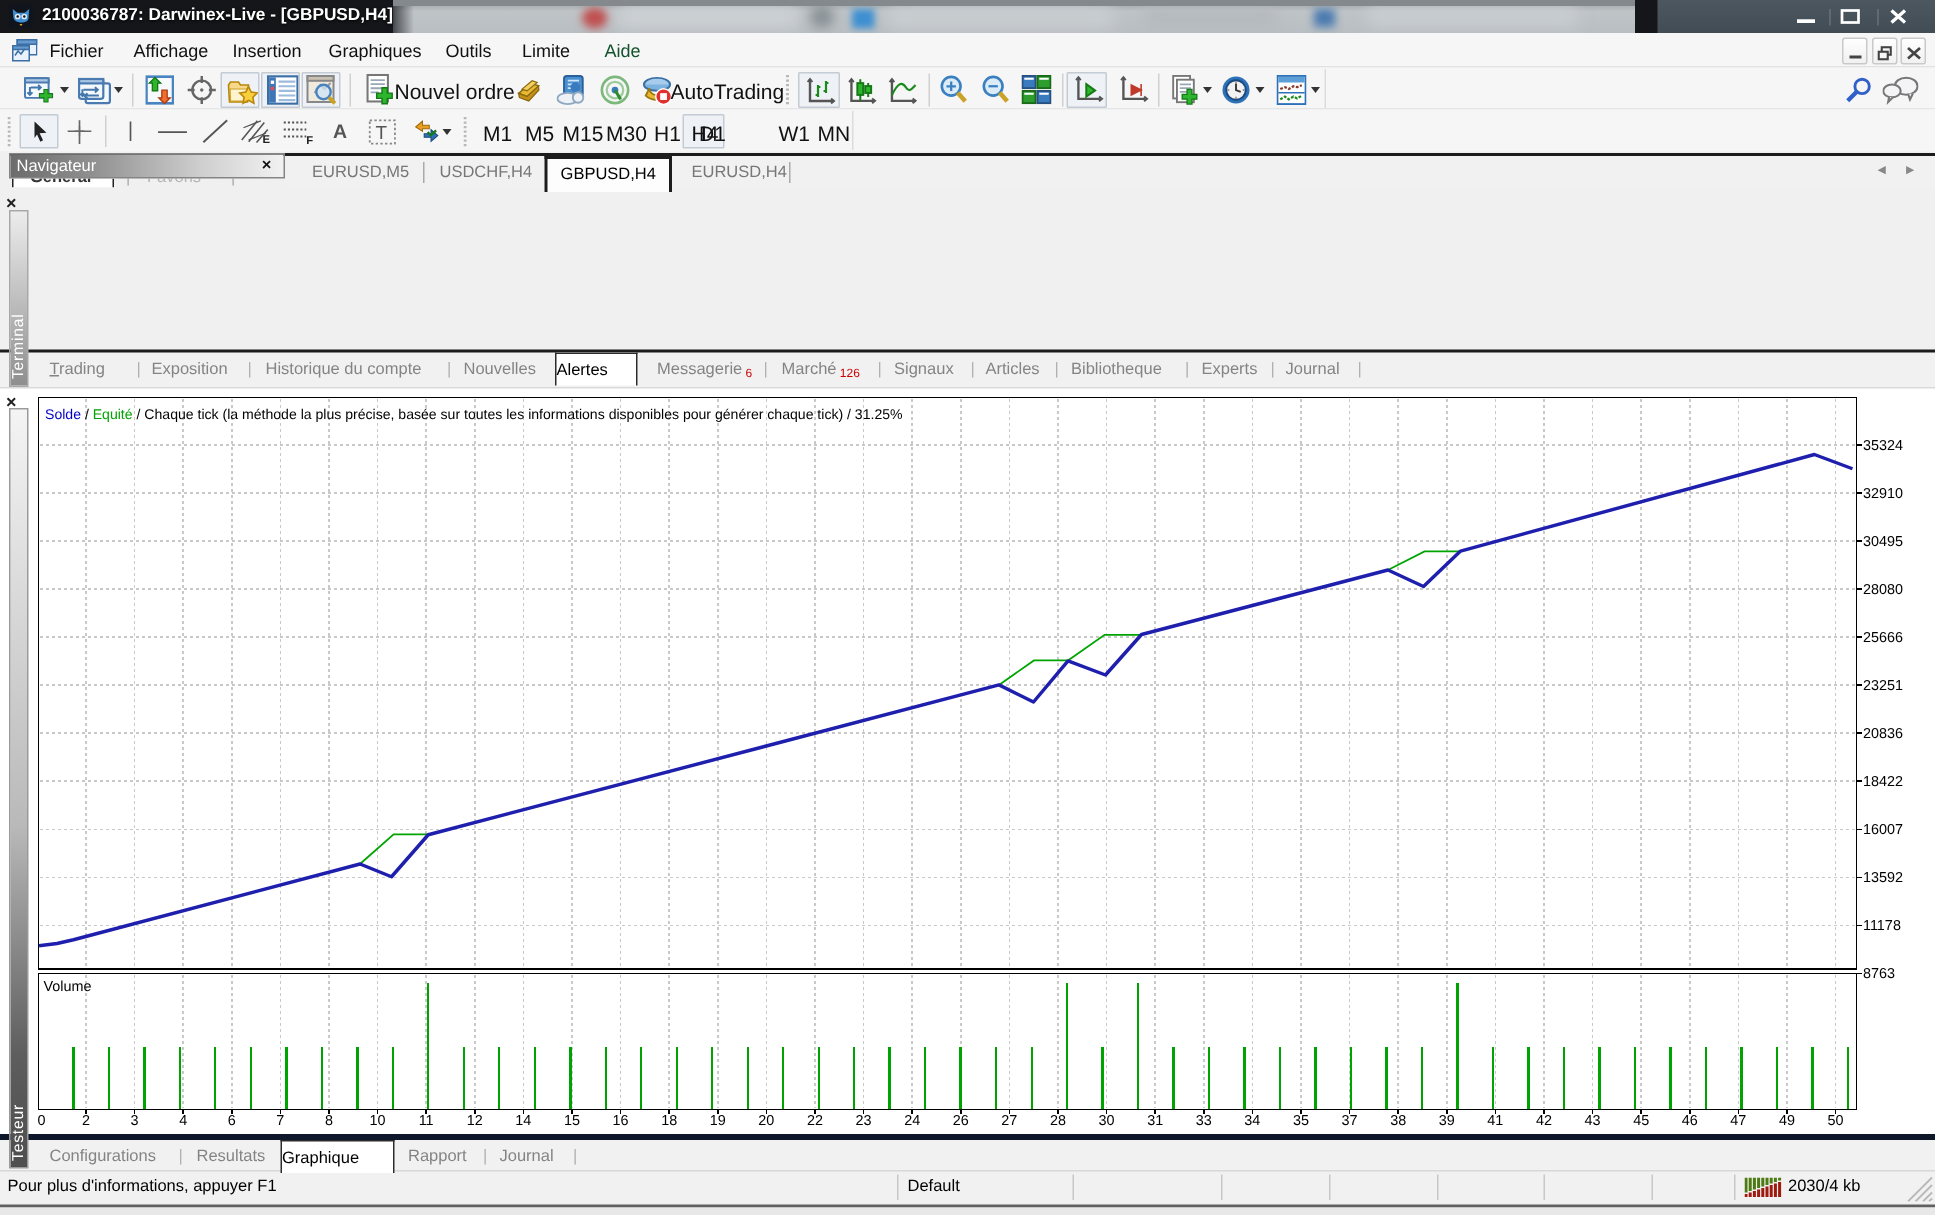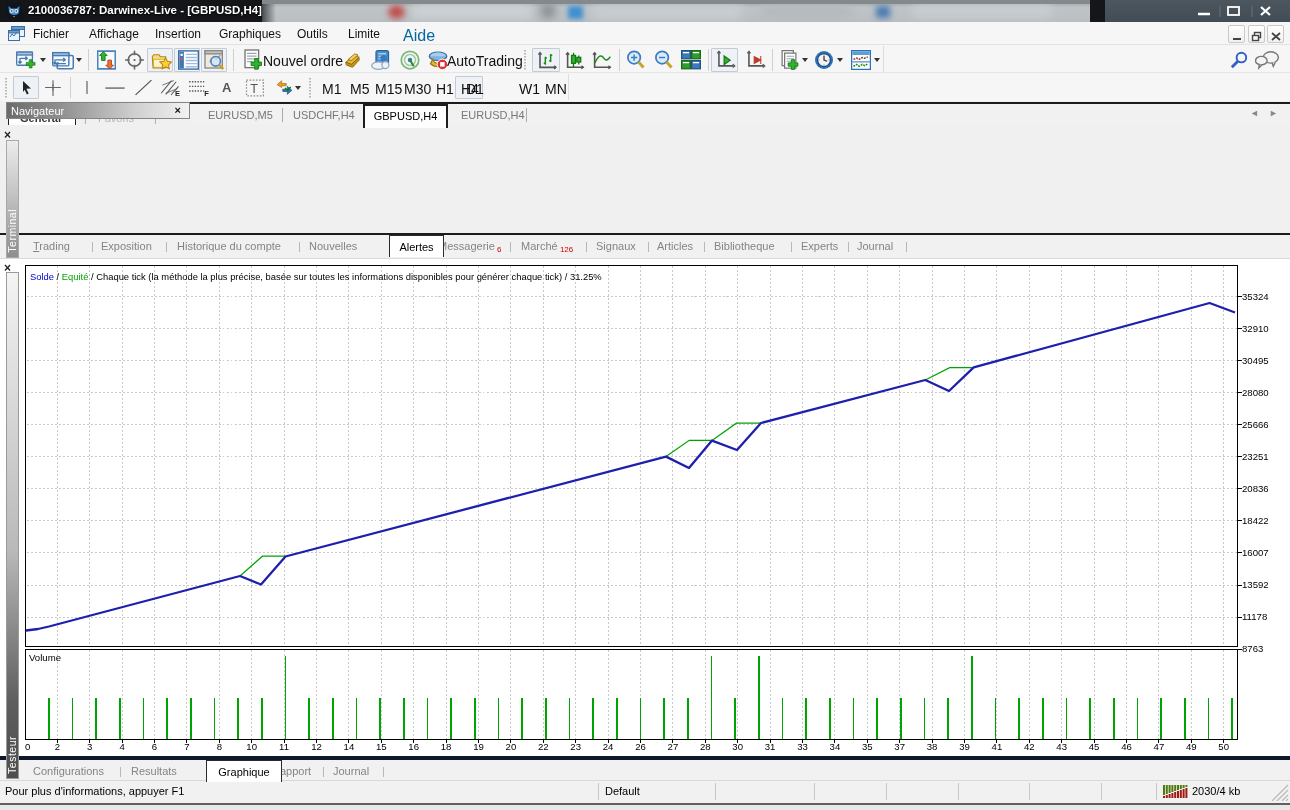--- a/index.html
+++ b/index.html
@@ -14,21 +14,21 @@
 #tb2 .panel2 { position:absolute; left:0; top:1px; width:569px; height:26px; border-right:1px solid #dcdcdc; }
 #tabrow { position:absolute; left:0; top:102px; width:1290px; height:23px; background:#f1f1f1; border-top:2px solid #1c1c1c; z-index:5; }
 #tabrow .inner { position:absolute; left:0; top:0; width:100%; height:23px; }
 #alerts { position:absolute; left:0; top:125px; width:1290px; height:108px; background:#fff; border-top:2px solid #1c1c1c; }
 #ahdr { position:absolute; left:0; top:2px; width:1290px; height:20px; background:#fbfbfb; border-bottom:1px solid #e0e0e0; }
 .acol { position:absolute; top:3px; font-size:11.5px; color:#000; }
 .acolsep { position:absolute; top:2px; width:1px; height:16px; background:#e4e4e4; }
 #termtabs { position:absolute; left:0; top:233px; width:1290px; height:25px; background:#f1f1f1; border-top:2px solid #1c1c1c; }
 .ttab { position:absolute; top:5px; font-size:11px; color:#848484; }
 .ttsep { position:absolute; top:5px; font-size:11px; color:#b0b0b0; }
-.ttactive { position:absolute; top:0px; height:22px; background:#fff; border:1px solid #2b2b2b; border-bottom:none; text-align:center; font-size:11px; color:#000; padding-top:5px; z-index:2;margin-left:19px; }
+.ttactive { position:absolute; top:0px; height:22px; background:#fff; border:1px solid #2b2b2b; border-bottom:none; font-size:11px; color:#000; padding-top:5px; z-index:2; }
 .rsub { color:#cc0000; font-size:8px; vertical-align:-2px; }
 #tester { position:absolute; left:0; top:258px; width:1290px; height:498px; background:#fff; border-top:1px solid #dadada; }
 #testertabs { position:absolute; left:0; top:756px; width:1290px; height:24px; background:#f1f1f1; border-top:4px solid #0f172a; }
 #statusbar { position:absolute; left:0; top:780px; width:1290px; height:22px; background:#f1f1f1; border-top:1px solid #d8d8d8; }
 #bottom1 { position:absolute; left:0; top:803px; width:1290px; height:2px; background:#606060; }
 #bottom2 { position:absolute; left:0; top:805px; width:1290px; height:5px; background:#e8e8e8; }
 .ctab { position:absolute; top:5px; font-size:11px; color:#777; }
 .ctabsep { position:absolute; top:4px; width:1px; height:14px; background:#aaa; }
 .ctabactive { position:absolute; top:0; height:24px; background:#fdfdfd; border:2px solid #1c1c1c; border-bottom:none; font-size:11px; color:#000; text-align:center; padding-top:4px; z-index:3; }
 .dd { position:absolute; width:0; height:0; border-left:3.5px solid transparent; border-right:3.5px solid transparent; border-top:4px solid #333; }
@@ -78,21 +78,21 @@
 <rect x="0.5" y="4.5" width="11" height="10" fill="#eaf2fb" stroke="#3a6ea5"></rect>
 <rect x="0.5" y="4.5" width="11" height="2.5" fill="#6699cc" stroke="#3a6ea5"></rect>
 <path d="M2 11l2-3 2 2 2.5-3.5" stroke="#3a6ea5" stroke-width="1" fill="none"></path>
 </svg>
       <div style="position:absolute;left:33px;top:5px;font-size:12px;color:#111">Fichier</div>
       <div style="position:absolute;left:89px;top:5px;font-size:12px;color:#111">Affichage</div>
       <div style="position:absolute;left:155px;top:5px;font-size:12px;color:#111">Insertion</div>
       <div style="position:absolute;left:219px;top:5px;font-size:12px;color:#111">Graphiques</div>
       <div style="position:absolute;left:297px;top:5px;font-size:12px;color:#111">Outils</div>
       <div style="position:absolute;left:348px;top:5px;font-size:12px;color:#111">Limite</div>
-      <div style="position:absolute;left:403px;top:5px;font-size:16px;color:#0369a1">Aide</div>
+      <div style="position:absolute;left:403px;top:5px;font-size:12px;color:#14532d">Aide</div>
 <div class="mdibtn" style="left:1228px"><svg width="10" height="11" viewBox="0 0 10 11">
           <path d="M1 8h8" stroke="#444" stroke-width="2"></path>
         </svg></div>
 <div class="mdibtn" style="left:1248px"><svg width="11" height="11" viewBox="0 0 11 11">
           <rect x="3.5" y="1.5" width="6" height="5" fill="none" stroke="#444" stroke-width="1.4"></rect>
           <rect x="1.5" y="4.5" width="6" height="5" fill="#f7f7f7" stroke="#444" stroke-width="1.4"></rect>
         </svg></div>
 <div class="mdibtn" style="left:1267px"><svg width="10" height="11" viewBox="0 0 10 11">
           <path d="M1 2l8 7M9 2L1 9" stroke="#444" stroke-width="1.8"></path>
         </svg></div>

